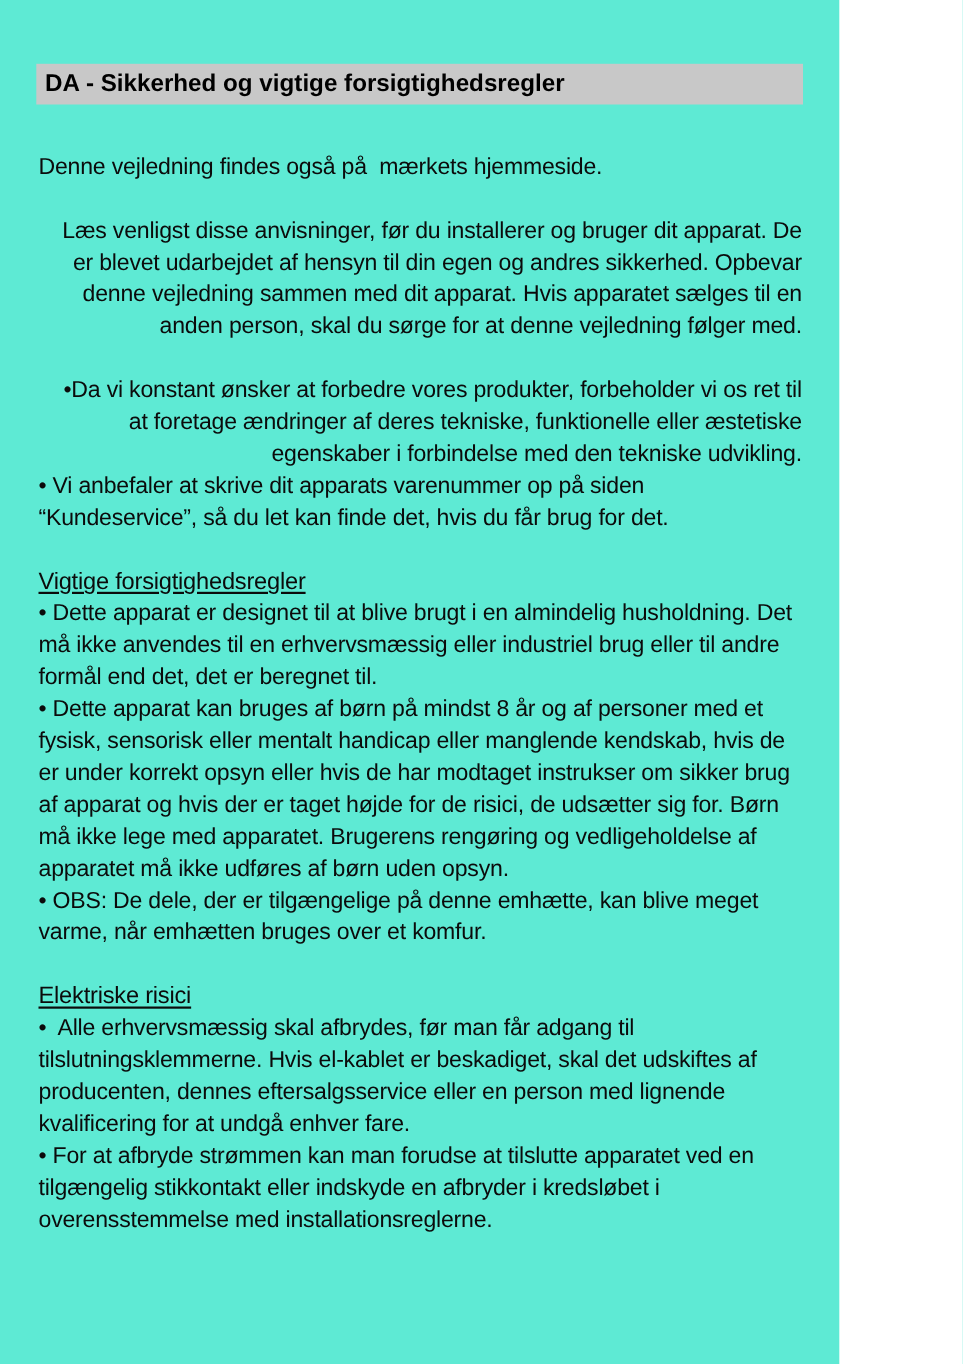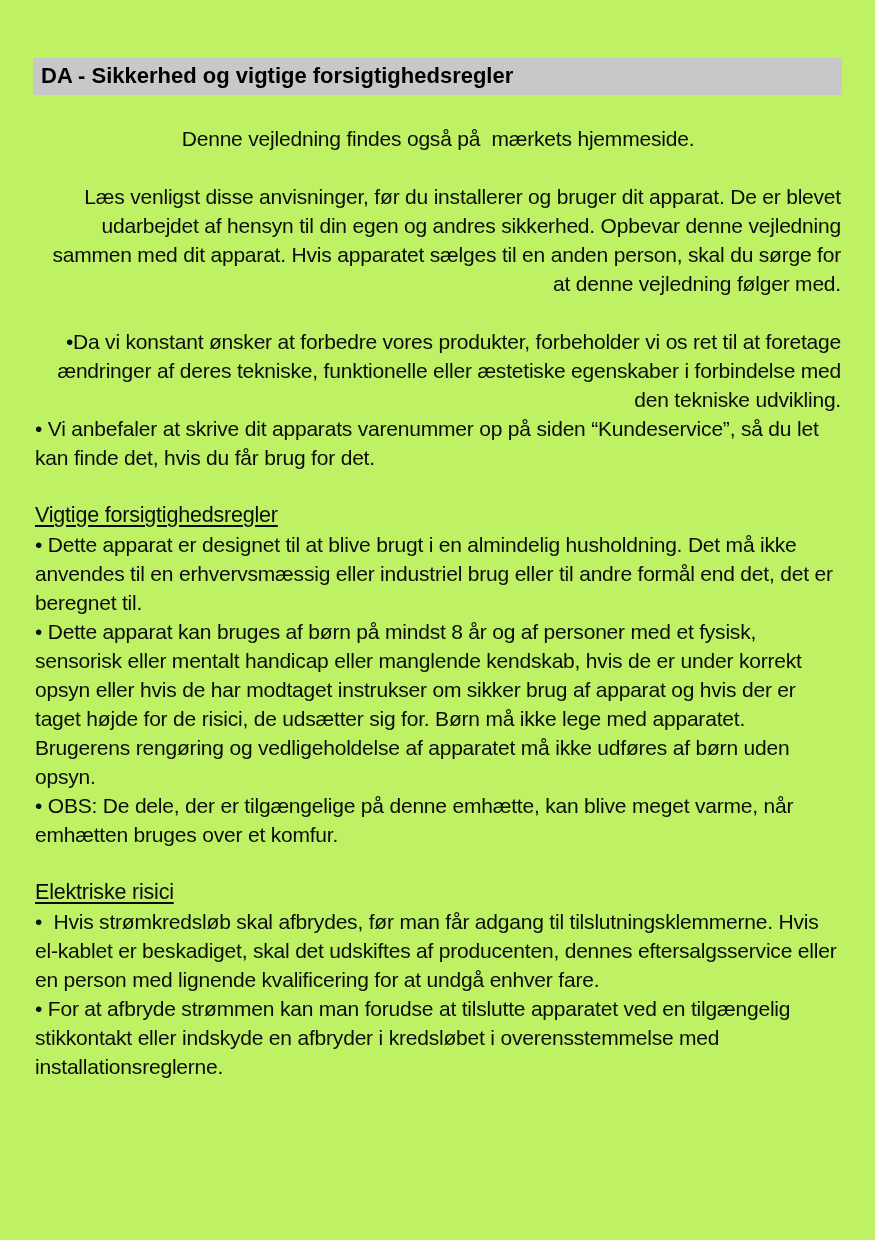--- a/index.html
+++ b/index.html
@@ -2,23 +2,23 @@
 <html><head>
 <meta charset="utf-8">
 <style>
   html, body {
     margin: 0;
     padding: 0;
     background: #ffffff;
   }
   .page {
     position: relative;
-    width: 875px;
+    width: 763px;
     height: 1240px;
-    background: #bef264;
+    background: #5eead4;
     overflow: hidden;
     font-family: "Liberation Sans", sans-serif;
     color: #0b0b0b;
   }
   .header-bar {
     margin: 58px 33px 0 33px;
     background: #c8c8c8;
     padding: 5px 8px 6px 8px;
     font-size: 22px;
     line-height: 26px;
@@ -38,21 +38,21 @@
   .section-heading {
     margin: 29px 0 0 0;
     font-size: 21.5px;
     line-height: 29px;
     font-weight: 400;
     text-decoration: underline;
     text-decoration-thickness: 2px;
     text-underline-offset: 3px;
     letter-spacing: -0.2px;
   }
-  .mt-intro { margin-top: 29px; text-align: center; }
+  .mt-intro { margin-top: 42px; }
   .mt-blank { margin-top: 29px; text-align: right; }
   .page-number {
     position: absolute;
     left: 0;
     right: 0;
     bottom: 27px;
     text-align: center;
     font-size: 20px;
     line-height: 23px;
     color: #0b0b0b;
@@ -79,20 +79,20 @@
 
     <p class="body-text">• Dette apparat er designet til at blive brugt i en almindelig husholdning. Det må ikke anvendes til en erhvervsmæssig eller industriel brug eller til andre formål end det, det er beregnet til.</p>
 
 
     <p class="body-text">• Dette apparat kan bruges af børn på mindst 8 år og af personer med et fysisk, sensorisk eller mentalt handicap eller manglende kendskab, hvis de er under korrekt opsyn eller hvis de har modtaget instrukser om sikker brug af apparat og hvis der er taget højde for de risici, de udsætter sig for. Børn må ikke lege med apparatet. Brugerens rengøring og vedligeholdelse af apparatet må ikke udføres af børn uden opsyn.</p>
 
     <p class="body-text">• OBS: De dele, der er tilgængelige på denne emhætte, kan blive meget varme, når emhætten bruges over et komfur.</p>
 
     <h2 class="section-heading">Elektriske risici</h2>
 
-    <p class="body-text">•  Hvis strømkredsløb skal afbrydes, før man får adgang til tilslutningsklemmerne. Hvis el-kablet er beskadiget, skal det udskiftes af producenten, dennes eftersalgsservice eller en person med lignende kvalificering for at undgå enhver fare.</p>
+    <p class="body-text">•  Alle erhvervsmæssig skal afbrydes, før man får adgang til tilslutningsklemmerne. Hvis el-kablet er beskadiget, skal det udskiftes af producenten, dennes eftersalgsservice eller en person med lignende kvalificering for at undgå enhver fare.</p>
 
     <p class="body-text">• For at afbryde strømmen kan man forudse at tilslutte apparatet ved en tilgængelig stikkontakt eller indskyde en afbryder i kredsløbet i overensstemmelse med installationsreglerne.</p>
 
   </div>
 
 
 </div>
 
 </body></html>

